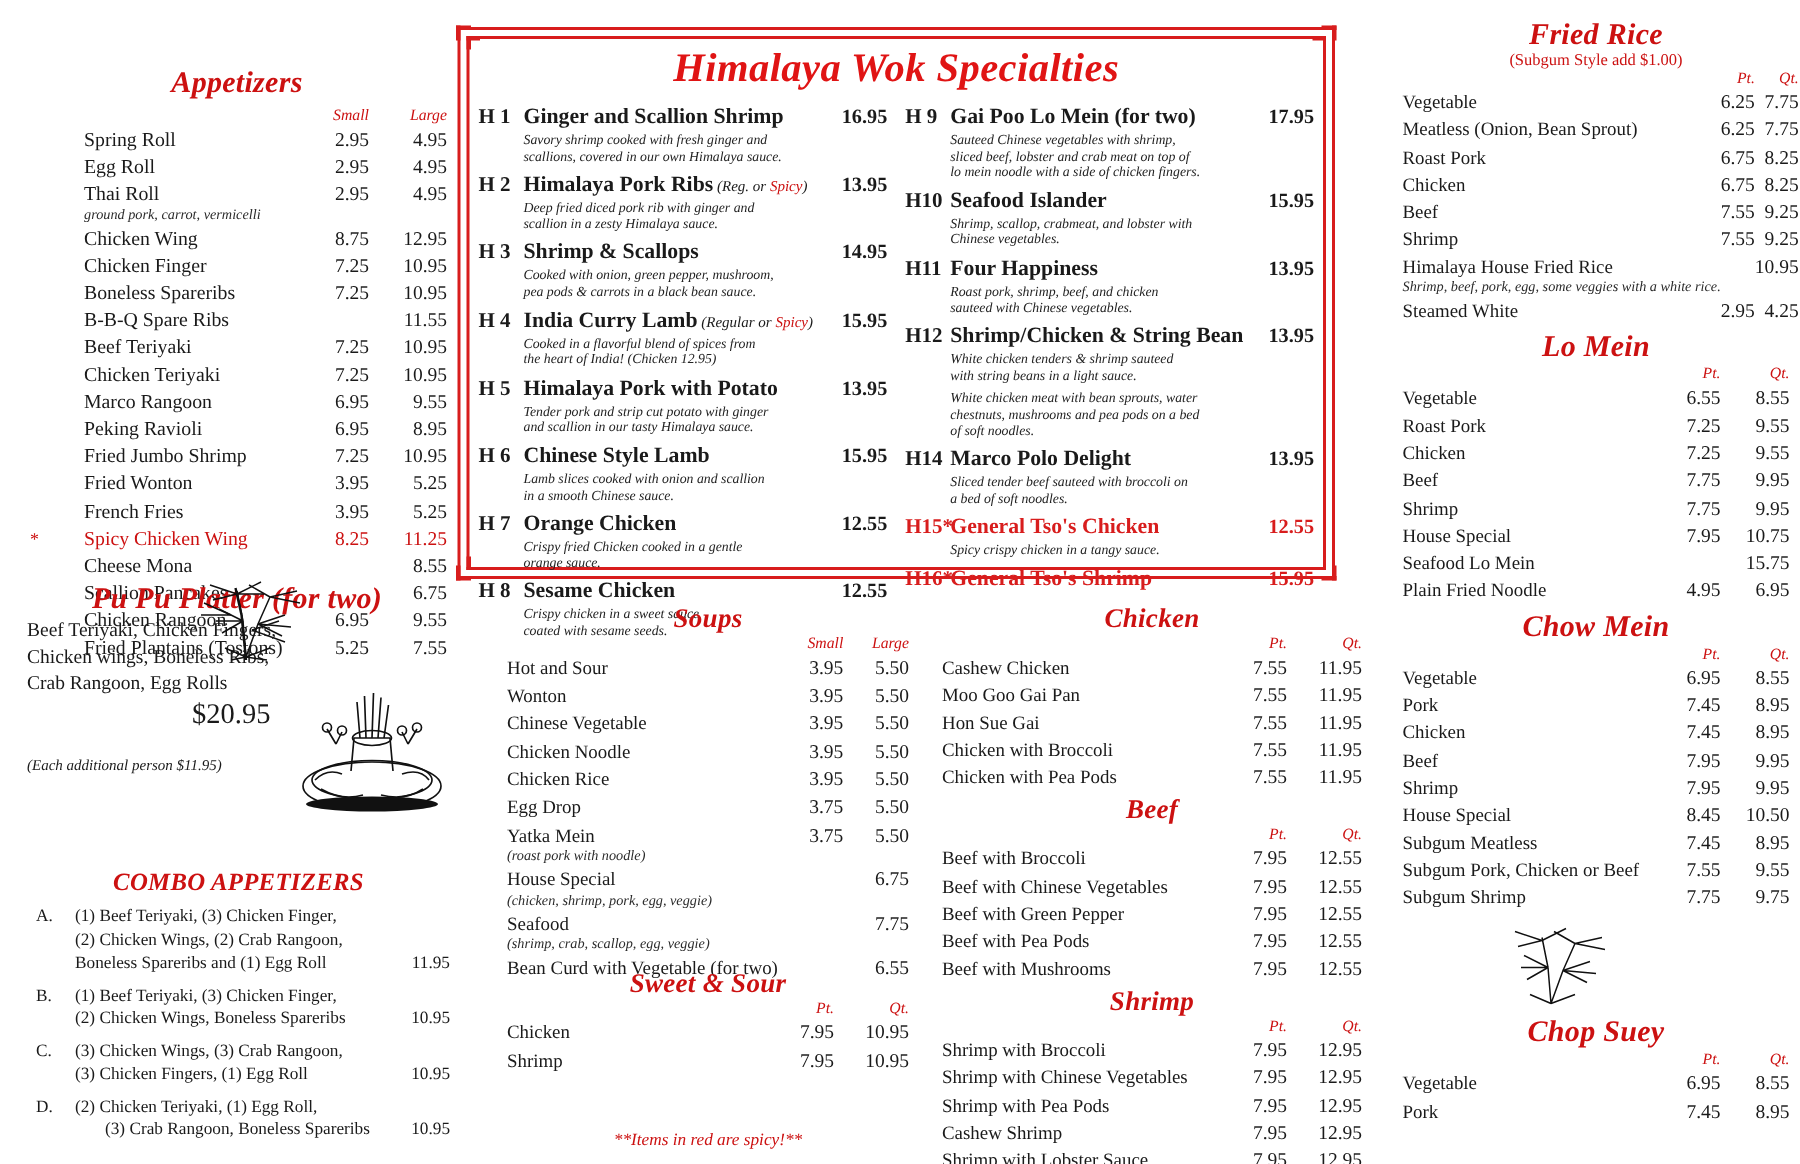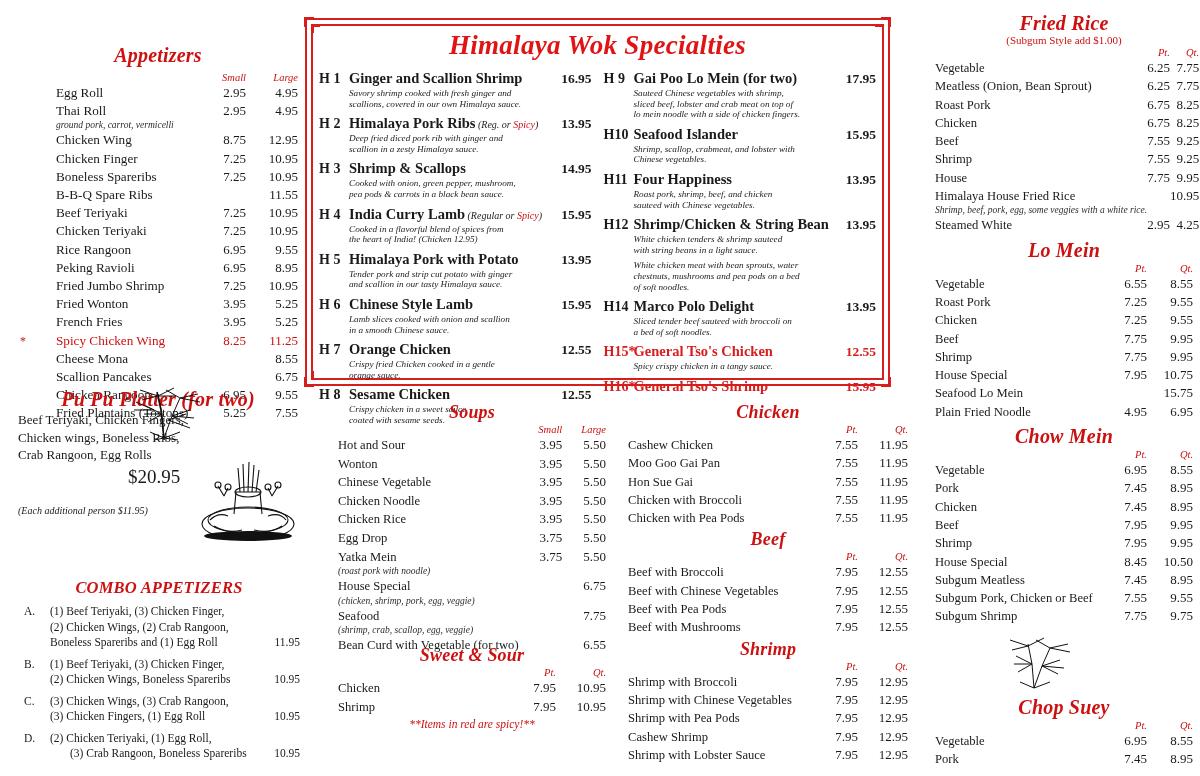--- a/index.html
+++ b/index.html
@@ -99,21 +99,21 @@
 
   
   #soups { position: absolute; left: 338px; top: 402px; width: 268px; }
   #soups td.nm { font-size: 12.6px; line-height: 17.6px; }
   #soups td.p1, #soups td.p2 { width: 48px; }
 
   #sweet { position: absolute; left: 338px; top: 645px; width: 268px; }
   #sweet td.nm { font-size: 12.6px; line-height: 17.6px; }
   #sweet td.p1, #sweet td.p2 { width: 50px; }
   #spicy-note {
-    position:absolute; left: 338px; top: 718px; width: 268px;
+    position:absolute; left: 338px; top: 754px; width: 268px;
     text-align:center; color:#cc1111; font-style: italic; font-size: 11.5px;
   }
 
   
   #cbs { position: absolute; left: 628px; top: 402px; width: 280px; }
   #cbs td.nm { font-size: 12.6px; line-height: 17.3px; }
   #cbs td.p1, #cbs td.p2 { width: 50px; }
   #cbs .blk { margin-bottom: 2px; }
 
   
@@ -133,20 +133,26 @@
   <div id="left">
     <div class="sec-title lg">Appetizers</div>
     <table class="menu" id="app-table">
       <tbody>
         <tr class="hdr">
           <td class="mk"></td>
           <td class="nm"></td>
           <td class="p1">Small</td>
           <td class="p2">Large</td>
         </tr>
+      <tr>
+            <td class="mk"></td>
+            <td class="nm"><span>Spring Roll</span></td>
+            <td class="p1">2.95</td>
+            <td class="p2">4.95</td>
+          </tr>
           <tr>
             <td class="mk"></td>
             <td class="nm"><span>Egg Roll</span></td>
             <td class="p1">2.95</td>
             <td class="p2">4.95</td>
           </tr>
           <tr>
             <td class="mk"></td>
             <td class="nm"><span>Thai Roll</span><span class="desc">ground pork, carrot, vermicelli</span></td>
             <td class="p1">2.95</td>
@@ -183,21 +189,21 @@
             <td class="p2">10.95</td>
           </tr>
           <tr>
             <td class="mk"></td>
             <td class="nm"><span>Chicken Teriyaki</span></td>
             <td class="p1">7.25</td>
             <td class="p2">10.95</td>
           </tr>
           <tr>
             <td class="mk"></td>
-            <td class="nm"><span>Rice Rangoon</span></td>
+            <td class="nm"><span>Marco Rangoon</span></td>
             <td class="p1">6.95</td>
             <td class="p2">9.55</td>
           </tr>
           <tr>
             <td class="mk"></td>
             <td class="nm"><span>Peking Ravioli</span></td>
             <td class="p1">6.95</td>
             <td class="p2">8.95</td>
           </tr>
           <tr>
@@ -604,20 +610,25 @@
               <td class="nm">Beef with Broccoli</td>
               <td class="p1">7.95</td>
               <td class="p2">12.55</td>
             </tr>
             <tr>
               <td class="nm">Beef with Chinese Vegetables</td>
               <td class="p1">7.95</td>
               <td class="p2">12.55</td>
             </tr>
             <tr>
+              <td class="nm">Beef with Green Pepper</td>
+              <td class="p1">7.95</td>
+              <td class="p2">12.55</td>
+            </tr>
+            <tr>
               <td class="nm">Beef with Pea Pods</td>
               <td class="p1">7.95</td>
               <td class="p2">12.55</td>
             </tr>
             <tr>
               <td class="nm">Beef with Mushrooms</td>
               <td class="p1">7.95</td>
               <td class="p2">12.55</td>
             </tr>
           </tbody>
@@ -697,25 +708,20 @@
               <td class="nm">Beef</td>
               <td class="p1">7.55</td>
               <td class="p2">9.25</td>
             </tr>
             <tr>
               <td class="nm">Shrimp</td>
               <td class="p1">7.55</td>
               <td class="p2">9.25</td>
             </tr>
             <tr>
-              <td class="nm">House</td>
-              <td class="p1">7.75</td>
-              <td class="p2">9.95</td>
-            </tr>
-            <tr>
               <td class="nm">Himalaya House Fried Rice<span class="desc">Shrimp, beef, pork, egg, some veggies with
 a white rice.</span></td>
               <td class="p1"></td>
               <td class="p2">10.95</td>
             </tr>
             <tr>
               <td class="nm">Steamed White</td>
               <td class="p1">2.95</td>
               <td class="p2">4.25</td>
             </tr>

